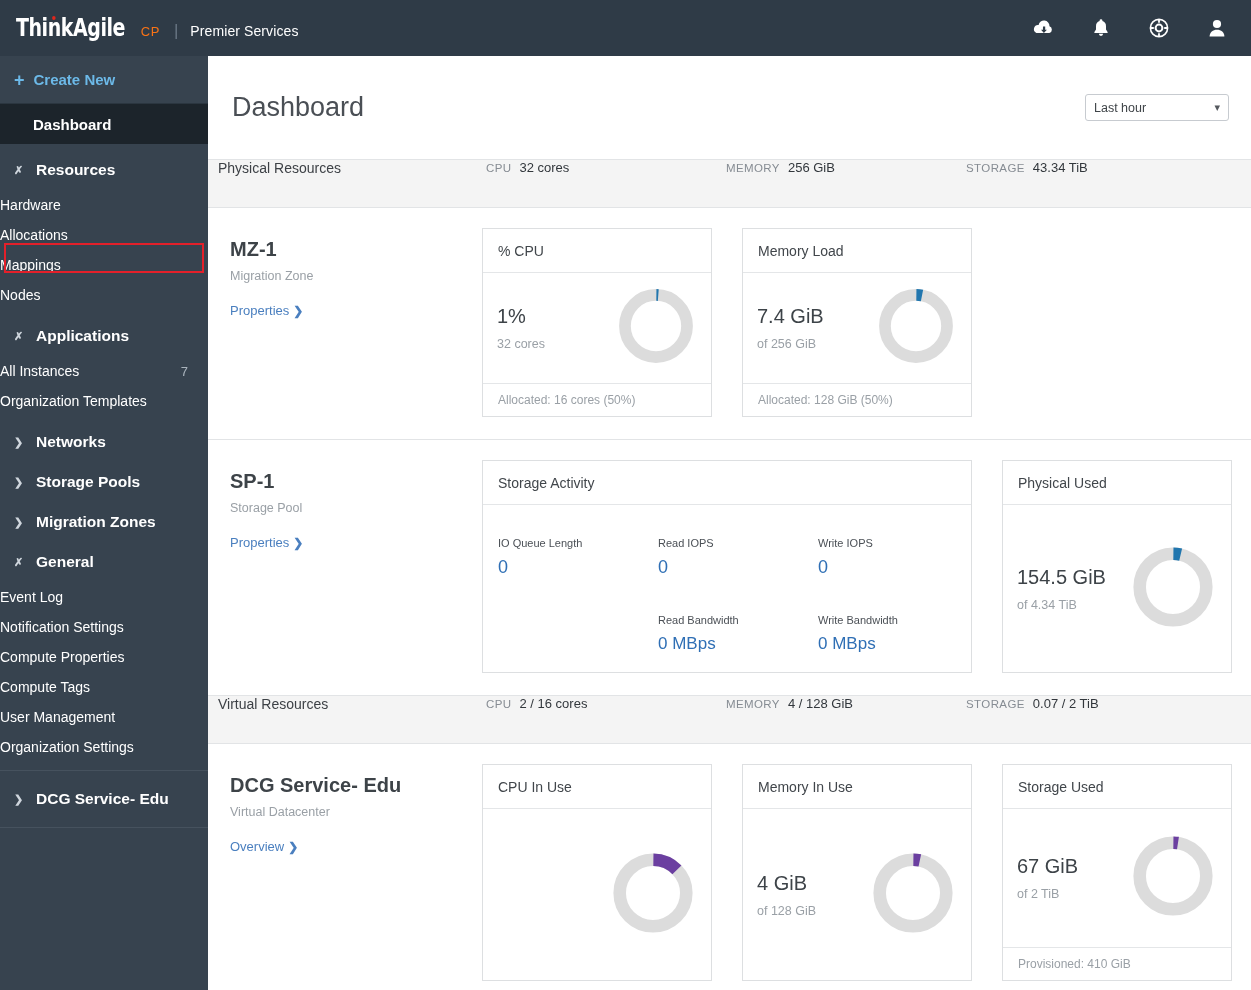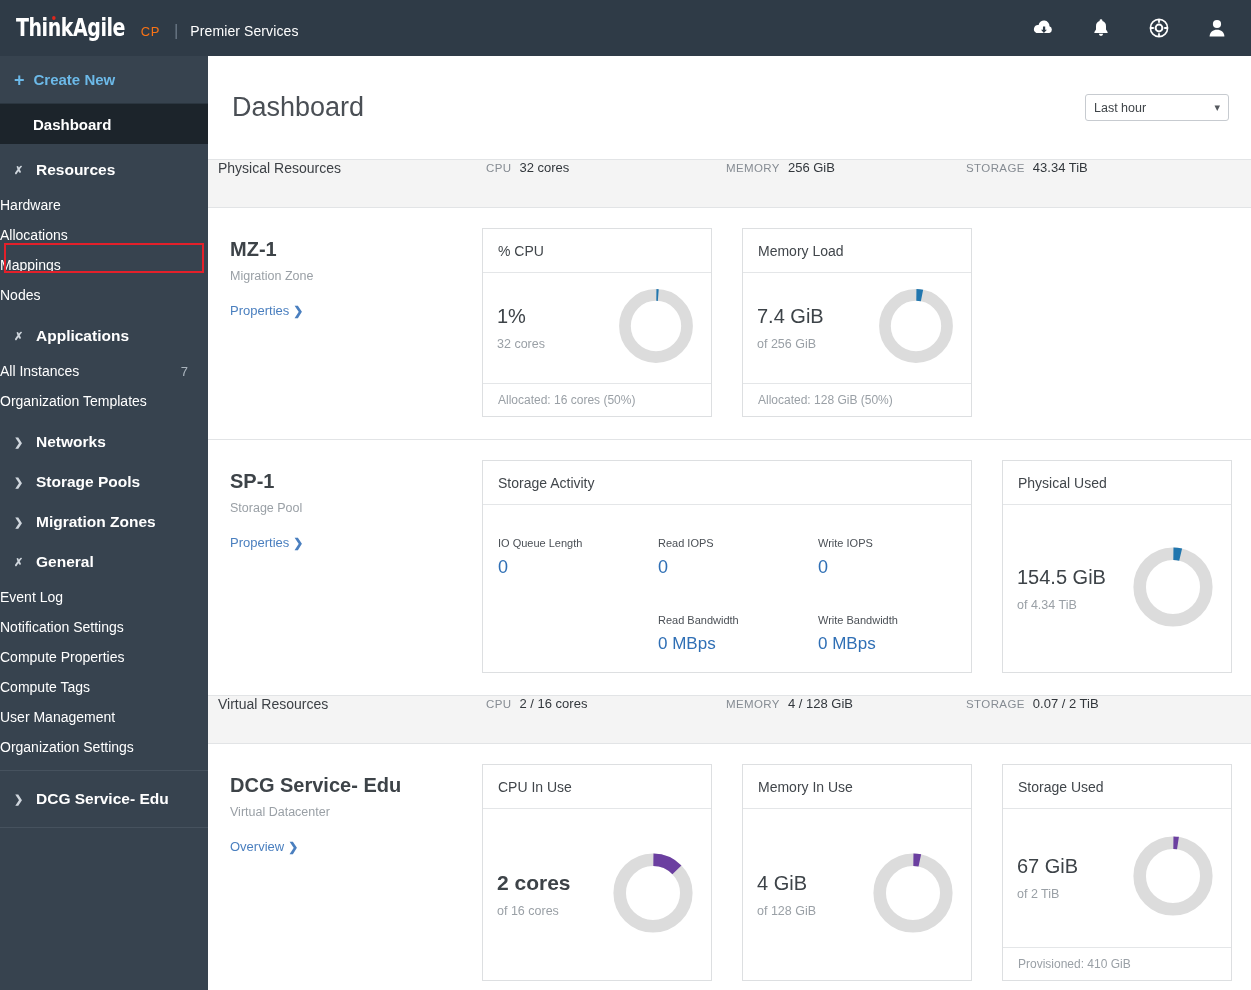--- a/index.html
+++ b/index.html
@@ -434,24 +434,20 @@
           <div class="res-link">
             <span>Overview</span>
             <span class="lchev">❯</span>
           </div>
         </div>
         <div class="cards">
 
           <div class="card">
             <div class="card-head">CPU In Use</div>
             <div class="card-body" style="min-height:138px">
-              <div class="metric-text">
-                <div class="metric-big bold">2 cores</div>
-                <div class="metric-sub">of 16 cores</div>
-              </div>
               <div class="donut-wrap">
                 <svg width="88" height="88" viewBox="0 0 42 42">
                   <circle cx="21" cy="21" r="15.9" fill="none" stroke="#dcdcdc" stroke-width="6"></circle>
                   <circle cx="21" cy="21" r="15.9" fill="none" stroke="#6b3fa0" stroke-width="6" stroke-dasharray="12.5 87.5" stroke-dashoffset="25"></circle>
                 </svg>
               </div>
             </div>
           </div>
 
           <div class="card">

